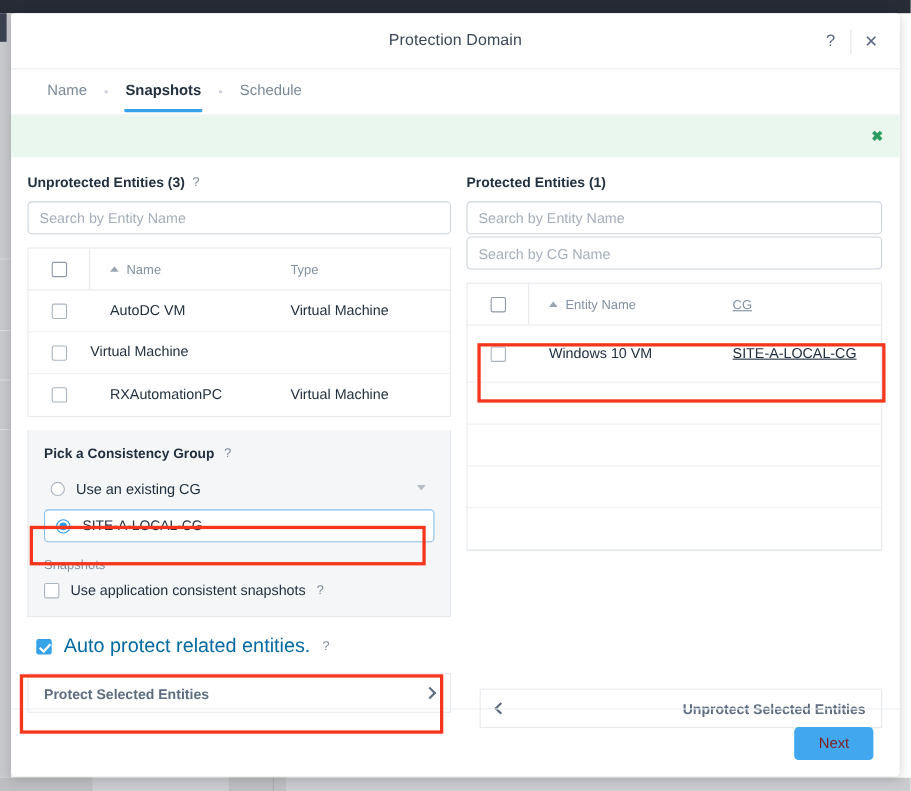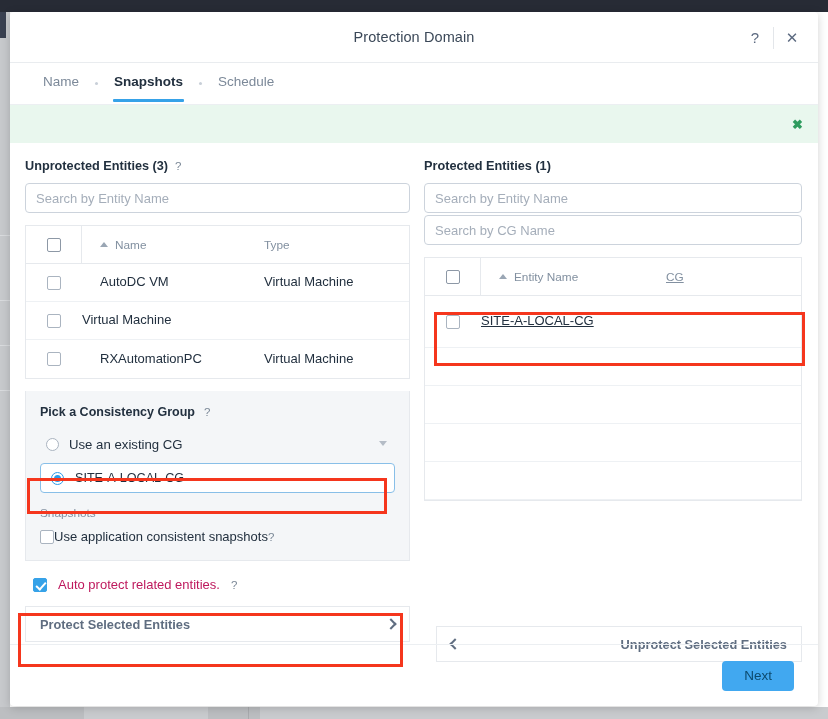--- a/index.html
+++ b/index.html
@@ -240,30 +240,30 @@
     border-radius: 4px;
     display: flex; align-items: center; gap: 11px;
     padding: 0 10px;
     cursor: pointer;
   }
   .cg-option-label { font-size: 12.6px; color: #22303f; }
   .snapshots-label {
     font-size: 11.8px; color: #8290a0; margin-top: 13px;
   }
   .snap-row {
-    display: flex; align-items: center; margin-top: 9px;
+    display: flex; align-items: center; gap: 10px; margin-top: 9px;
   }
   .snap-text { font-size: 13px; color: #22303f; }
 
   
   .auto-row {
     display: flex; align-items: center; gap: 11px;
     margin-top: 16px; padding-left: 8px;
   }
-  .auto-text { font-size: 13px; color: #be185d; }
+  .auto-text { font-size: 18px; color: #0369a1; }
 
   
   .action-bar {
     border: 1px solid #e6e9ed;
     background: #fff;
     height: 36px;
     display: flex; align-items: center;
     padding: 0 14px;
     cursor: pointer;
     font-size: 12.8px; font-weight: bold; color: #5f6d80;
@@ -291,21 +291,21 @@
 
   
   .modal-footer {
     position: absolute; left: 0; right: 0; bottom: 0;
     height: 62px;
     border-top: 1px solid #eceff2;
     display: flex; align-items: center; justify-content: flex-end;
     padding-right: 24px;
   }
   .btn-next {
-    background: #41a8f0; color: #0c4a6e; border: none;
+    background: #41a8f0; color: #7f1d1d; border: none;
     border-radius: 4px;
     height: 30px; padding: 0 22px;
     font-size: 13.5px; cursor: pointer;
     font-family: "Liberation Sans", sans-serif;
   }
 </style>
 </head>
 <body>
 
 <div id="page-root">
@@ -453,20 +453,21 @@
             </div>
             <div class="cell-cg th">
               <span>CG</span>
             </div>
           </div>
 
           <div class="tbl-row" style="min-height:52px;">
             <div class="cell-chk">
               <span class="chk"></span>
             </div>
+            <div class="cell-name td">Windows 10 VM</div>
             <div class="cell-cg td">SITE-A-LOCAL-CG</div>
           </div>
 
           <div class="empty-row"></div>
           <div class="empty-row"></div>
           <div class="empty-row"></div>
           <div class="empty-row"></div>
         </div>
 
         <div class="action-bar action-right">

